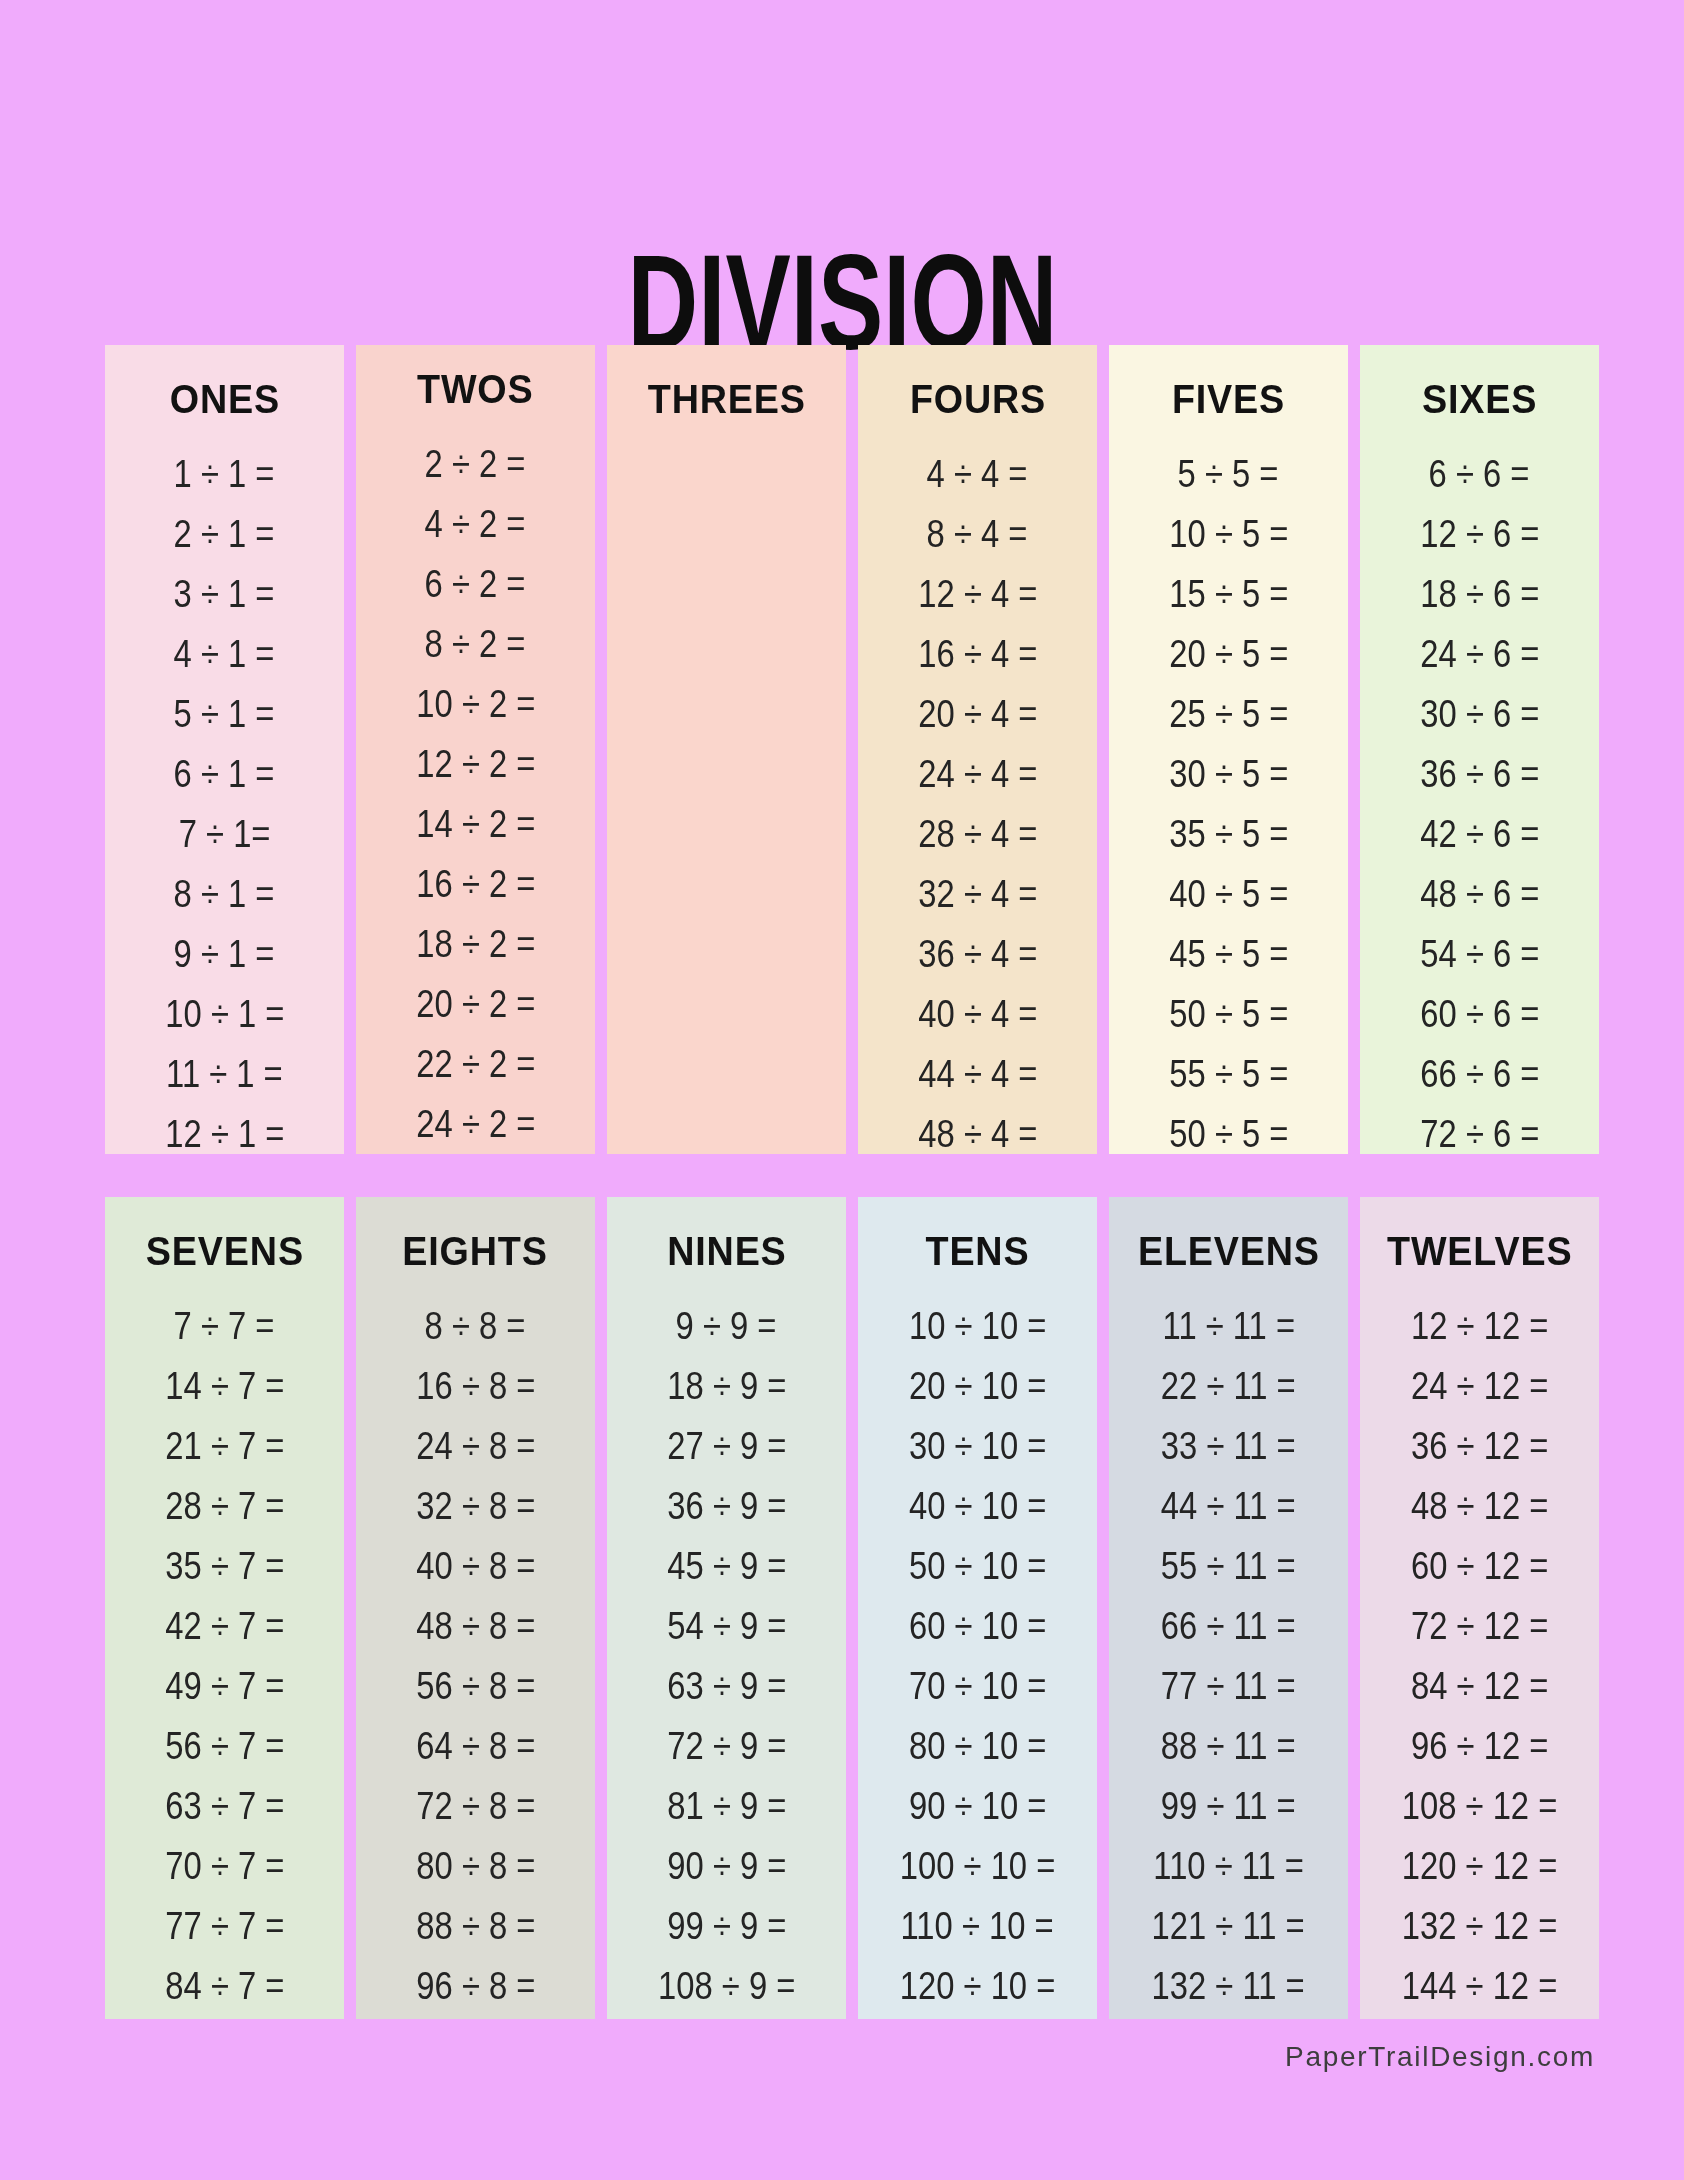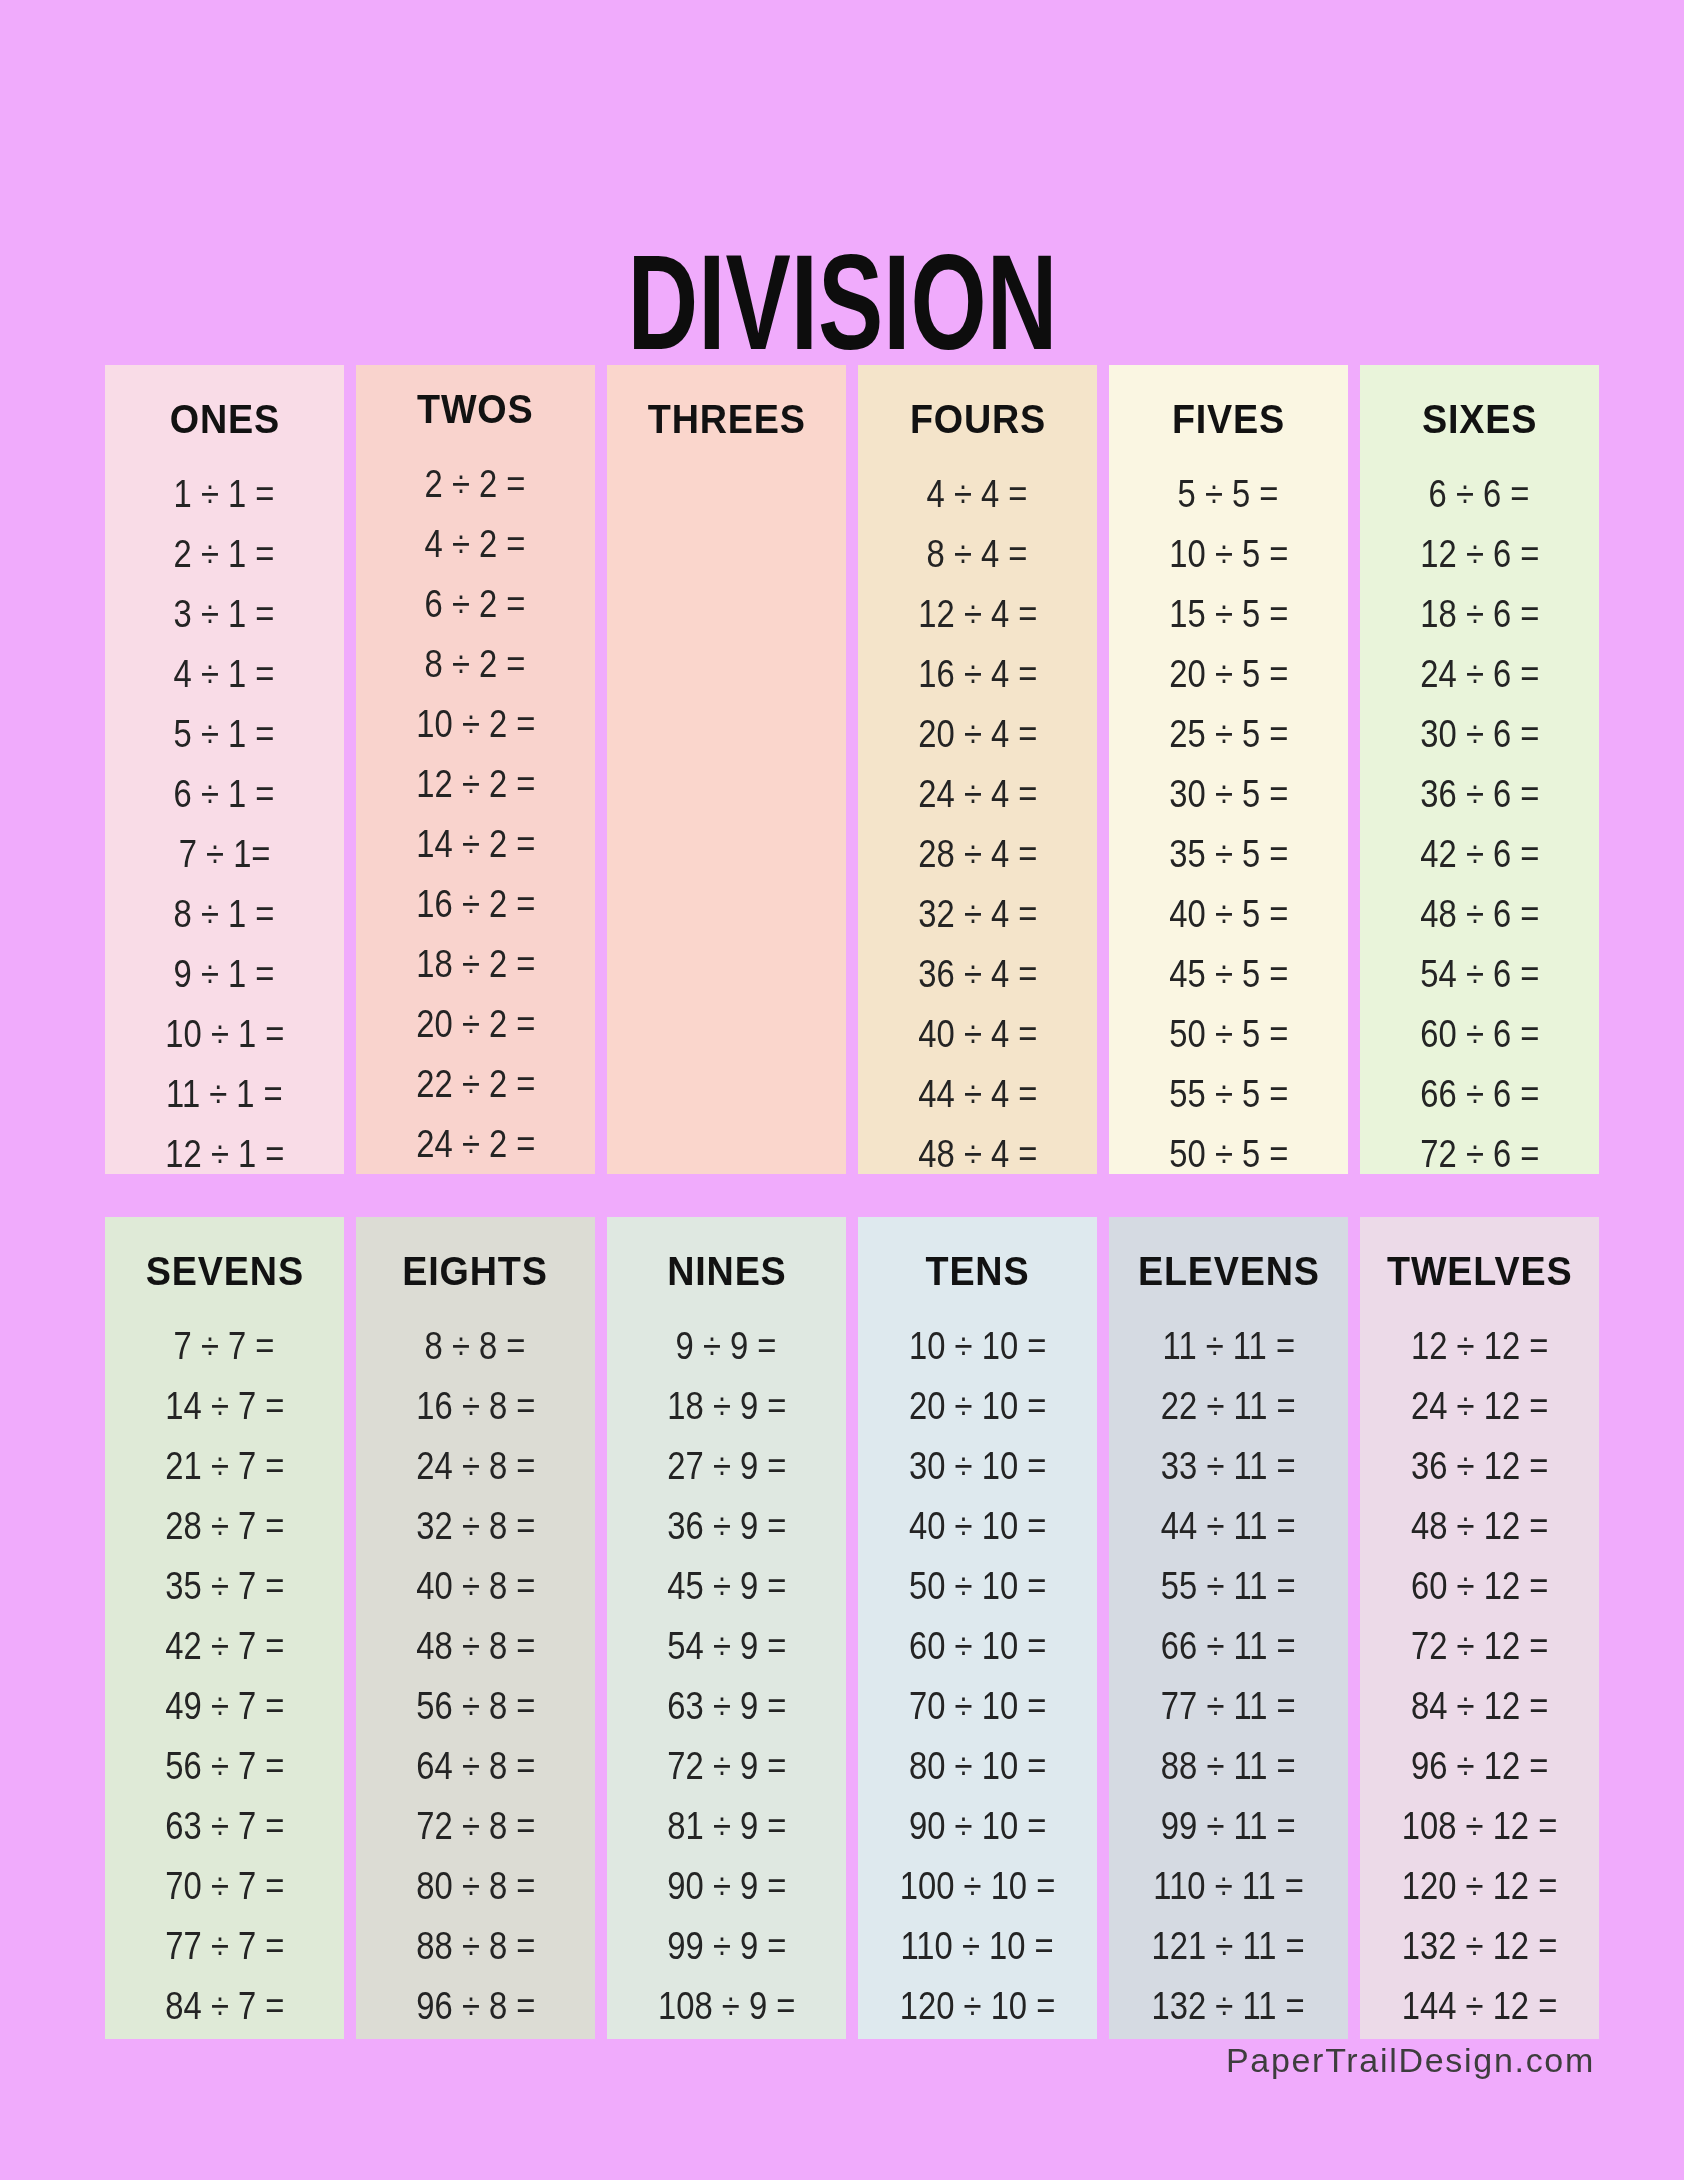--- a/index.html
+++ b/index.html
@@ -22,21 +22,21 @@
     font-weight:bold;
     color:#0d0d0d;
     transform:scaleX(0.72);
     transform-origin:center;
     letter-spacing:0px;
     white-space:nowrap;
   }
   .grid{
     position:absolute;
     left:96px;
-    top:365px;
+    top:345px;
     display:grid;
     grid-template-columns:repeat(6, 239px);
     grid-template-rows:809px 822px;
     column-gap:12px;
     row-gap:43px;
     padding-left:9px;
   }
   .panel{
     display:flex;
     flex-direction:column;
@@ -68,21 +68,21 @@
     color:#242424;
     text-align:center;
     transform:scaleX(0.84);
     transform-origin:center;
     white-space:nowrap;
   }
   .footer{
     position:absolute;
     top:2041px;
     right:90px;
-    font-size:34px;
+    font-size:28px;
     color:#3d3d3d;
     letter-spacing:1.7px;
     white-space:nowrap;
   }
 </style>
 </head>
 <body>
 
 <div class="page">
   <h1 class="title">DIVISION</h1>

